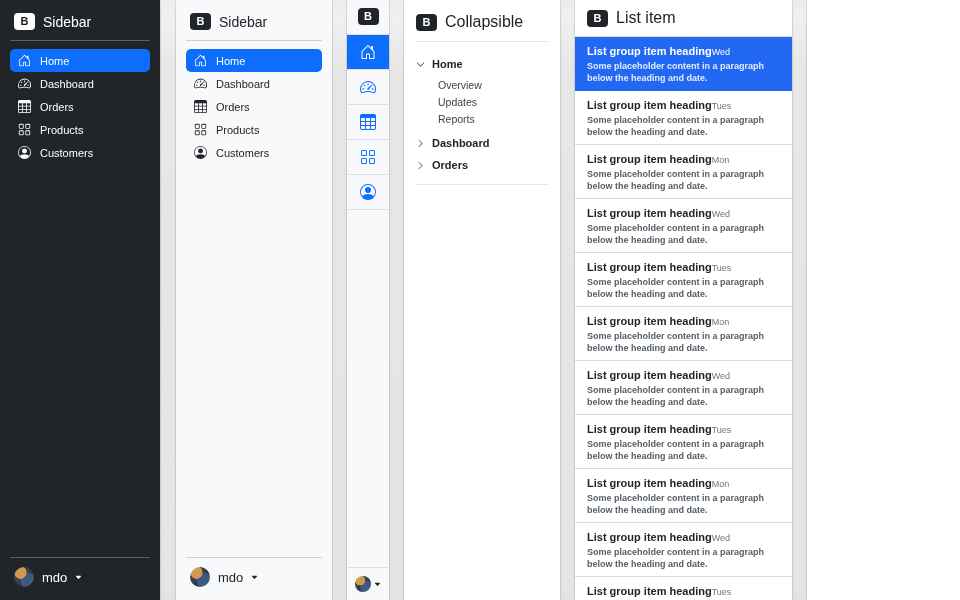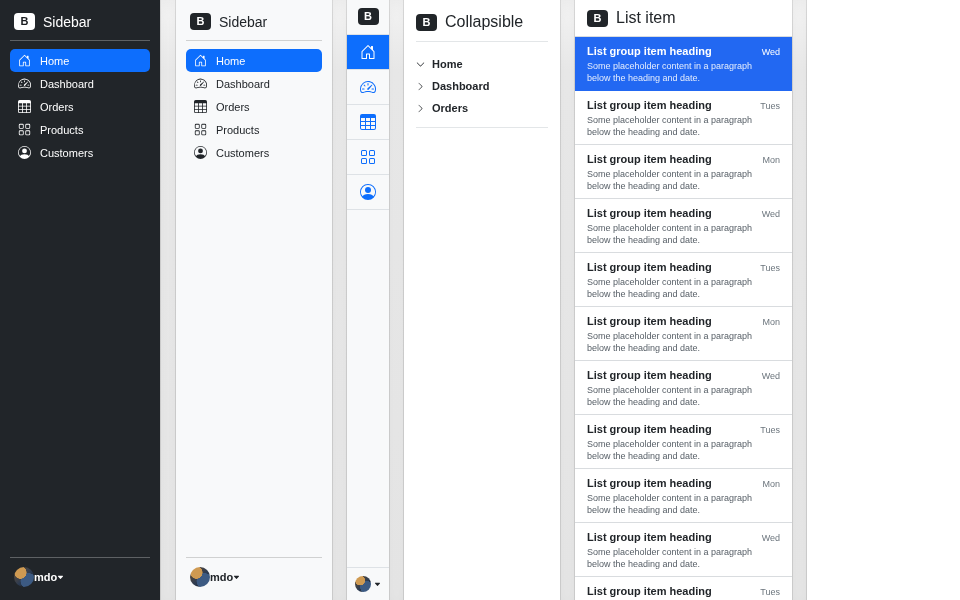--- a/index.html
+++ b/index.html
@@ -27,22 +27,22 @@
   
   .p-dark  { width: 160px; background: #212529; color: #fff; padding: 9px 10px; }
   .p-light { width: 156px; background: #f8f9fa; color: #212529; padding: 9px 10px; }
   hr.sep { border: 0; border-top: 1px solid rgba(255,255,255,.28); margin: 0 0 8px 0; }
   .p-light hr.sep, hr.sep.on-light { border-top-color: rgba(0,0,0,.16); }
   .nav-item { display: flex; align-items: center; gap: 9px; height: 23px; padding: 0 8px;
     border-radius: 5px; font-size: 11px; cursor: pointer; }
   .nav-item svg { width: 13px; height: 13px; flex: none; }
   .nav-item.active { background: #0d6efd; color: #fff; }
   .spacer { flex: 1; }
-  .user-row { display: flex; align-items: center; padding: 9px 4px 4px 4px;
-    font-size: 11px; font-weight: 700; cursor: pointer; }
+  .user-row { display: flex; align-items: center; gap: 8px; padding: 9px 4px 4px 4px;
+    font-size: 13px; font-weight: 400; cursor: pointer; }
   .avatar { width: 20px; height: 20px; border-radius: 50%; flex: none;
     background: radial-gradient(circle at 32% 28%, #cf9a52 0 30%, rgba(0,0,0,0) 32%),
       radial-gradient(circle at 72% 70%, #3c5a82 0 38%, rgba(0,0,0,0) 40%),
       linear-gradient(135deg, #6b4f2e, #2c3b52 55%, #15130f); }
   .caret svg { width: 7px; height: 7px; display: block; }
 
   
   .p-icons { width: 42px; background: #f8f9fa; }
   .p-icons .brand { justify-content: center; padding: 8px 0 9px 0; }
   .icon-nav { border-bottom: 1px solid #dee2e6; }
@@ -67,25 +67,25 @@
   .sublink { display: flex; align-items: center; height: 17px; font-size: 10.5px;
     color: #3c434a; cursor: pointer; }
   hr.tree-sep { border: 0; border-top: 1px solid #e3e6e8; margin: 9px 0; }
 
   
   .p-list { width: 217px; background: #fff; overflow: hidden; }
   .lg-header { flex: none; display: flex; align-items: center; gap: 8px;
     padding: 9px 12px; border-bottom: 1px solid #d9dcdf; }
   .lg-items { overflow: hidden; }
   .lg-item { height: 54px; padding: 8px 12px; border-bottom: 1px solid #d9dcdf; cursor: pointer; }
-  .lg-row1 { display: flex; justify-content: space-between; align-items: baseline; }
+  .lg-row1 { display: flex; justify-content: flex-start; align-items: baseline; }
   .lg-heading { font-size: 11px; font-weight: 700; color: #212529; }
   .lg-date { font-size: 9px; color: #6c757d; }
   .lg-body { font-size: 9px; line-height: 1.35; color: #565e66; margin-top: 3px;
-    white-space: pre-line; }
+    white-space: pre-line; font-weight: bold; }
   .lg-item.active { background: #2268f2; border-color: #2268f2; }
   .lg-item.active .lg-heading, .lg-item.active .lg-date { color: #fff; }
   .lg-item.active .lg-body { color: rgba(255,255,255,.88); }
 
   .rest { flex: 1; background: #fff; }
 </style>
 </head>
 <body>
 
 <div class="stage">
@@ -250,20 +250,25 @@
       <span class="blogo dark-on-light">B</span>
       <span class="title semibold">Collapsible</span>
     </div>
     <nav id="tree">
         <div class="tree-row expanded">
           <svg viewBox="0 0 16 16" fill="currentColor">
             <path d="M4.646 1.646a.5.5 0 0 1 .708 0l6 6a.5.5 0 0 1 0 .708l-6 6a.5.5 0 0 1-.708-.708L10.293 8 4.646 2.354a.5.5 0 0 1 0-.708z"></path>
           </svg>
           <span>Home</span>
         </div>
+        <div class="subnav">
+          <div class="sublink">Overview</div>
+          <div class="sublink">Updates</div>
+          <div class="sublink">Reports</div>
+        </div>
         <div class="tree-row">
           <svg viewBox="0 0 16 16" fill="currentColor">
             <path d="M4.646 1.646a.5.5 0 0 1 .708 0l6 6a.5.5 0 0 1 0 .708l-6 6a.5.5 0 0 1-.708-.708L10.293 8 4.646 2.354a.5.5 0 0 1 0-.708z"></path>
           </svg>
           <span>Dashboard</span>
         </div>
         <div class="tree-row">
           <svg viewBox="0 0 16 16" fill="currentColor">
             <path d="M4.646 1.646a.5.5 0 0 1 .708 0l6 6a.5.5 0 0 1 0 .708l-6 6a.5.5 0 0 1-.708-.708L10.293 8 4.646 2.354a.5.5 0 0 1 0-.708z"></path>
           </svg>

